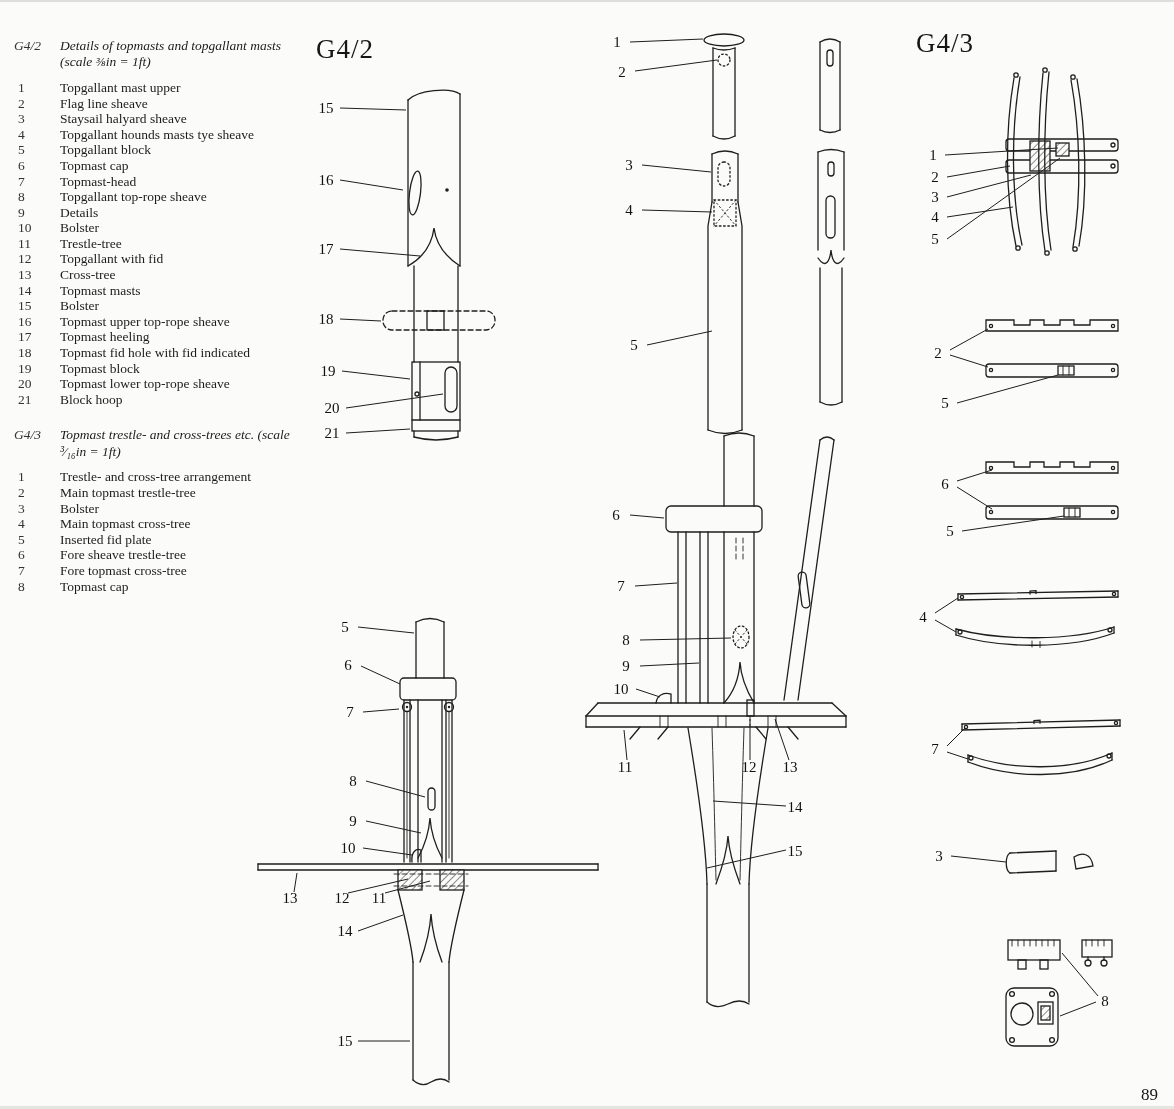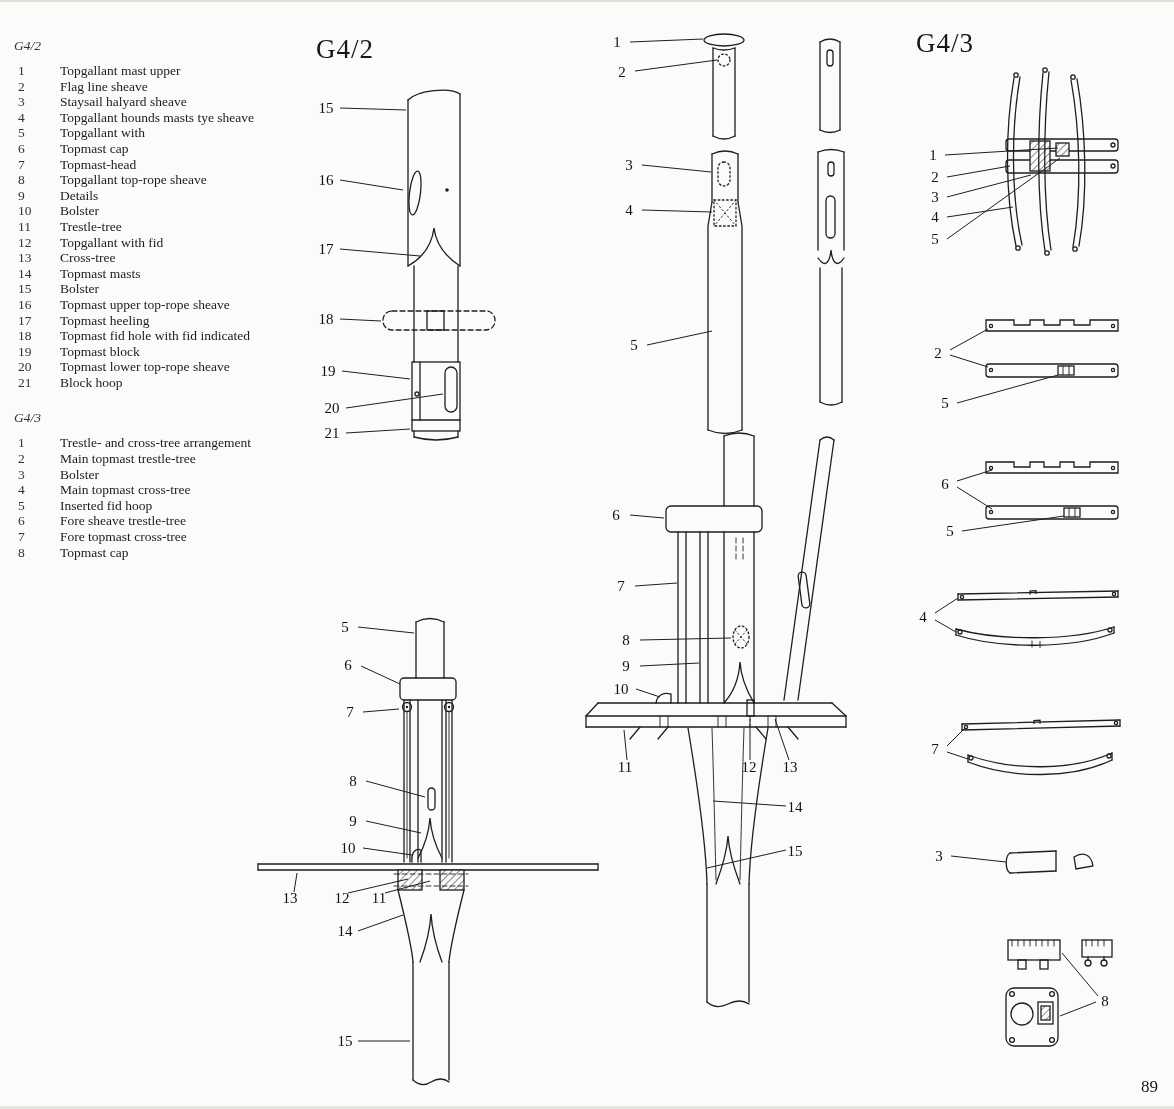--- a/index.html
+++ b/index.html
@@ -32,21 +32,21 @@
   .legend-head { display:flex; margin-bottom:9px; }
   .legend-head .code { flex:0 0 46px; font-style:italic; font-size:13.5px; color:#333; }
   .legend-head .ttl { font-style:italic; font-size:13.5px; line-height:1.22; width:238px; }
   .legend-rows { margin-bottom:20px; }
   .legend-row { display:flex; font-size:13.5px; line-height:15.6px; }
   .legend-row .num { flex:0 0 46px; padding-left:4px; color:#333; }
 
   .fig-heading { position:absolute; font-size:27px; letter-spacing:1px; color:#161616; }
   .fig-heading.g42 { left:316px; top:34px; }
   .fig-heading.g43 { left:916px; top:28px; }
-  .page-number { position:absolute; right:16px; bottom:12px; font-size:17px; color:#161616; }
+  .page-number { position:absolute; right:16px; bottom:4px; font-size:17px; color:#161616; }
 </style>
 </head>
 <body>
 
 <div class="page">
 
   <svg class="art" viewBox="0 0 1174 1109">
     <defs>
       <pattern id="hatchp" width="5" height="5" patternUnits="userSpaceOnUse" patternTransform="rotate(45)">
         <rect width="5" height="5" fill="#fbfbf9"></rect>
@@ -411,20 +411,21 @@
     <g>
       <text class="callout" x="1105" y="1006" text-anchor="middle">8</text>
     </g>
   </svg>
 
   <div class="legend">
 
     <div>
       <div class="legend-head">
         <span class="code">G4/2</span>
+        <span class="ttl"><em>Details of topmasts and topgallant masts</em> <em>(scale ⅜in = 1ft)</em></span>
       </div>
       <div class="legend-rows">
 
           <div class="legend-row">
             <span class="num">1</span>
             <span class="lbl">Topgallant mast upper</span>
           </div>
 
           <div class="legend-row">
             <span class="num">2</span>
@@ -436,21 +437,21 @@
             <span class="lbl">Staysail halyard sheave</span>
           </div>
 
           <div class="legend-row">
             <span class="num">4</span>
             <span class="lbl">Topgallant hounds masts tye sheave</span>
           </div>
 
           <div class="legend-row">
             <span class="num">5</span>
-            <span class="lbl">Topgallant with</span>
+            <span class="lbl">Topgallant block</span>
           </div>
 
           <div class="legend-row">
             <span class="num">6</span>
             <span class="lbl">Topmast cap</span>
           </div>
 
           <div class="legend-row">
             <span class="num">7</span>
             <span class="lbl">Topmast-head</span>
@@ -524,20 +525,21 @@
           <div class="legend-row">
             <span class="num">21</span>
             <span class="lbl">Block hoop</span>
           </div>
         </div>
     </div>
 
     <div>
       <div class="legend-head">
         <span class="code">G4/3</span>
+        <span class="ttl"><em>Topmast trestle- and cross-trees etc.</em> <em>(scale ³⁄₁₆in = 1ft)</em></span>
       </div>
       <div class="legend-rows">
 
           <div class="legend-row">
             <span class="num">1</span>
             <span class="lbl">Trestle- and cross-tree arrangement</span>
           </div>
 
           <div class="legend-row">
             <span class="num">2</span>
@@ -549,21 +551,21 @@
             <span class="lbl">Bolster</span>
           </div>
 
           <div class="legend-row">
             <span class="num">4</span>
             <span class="lbl">Main topmast cross-tree</span>
           </div>
 
           <div class="legend-row">
             <span class="num">5</span>
-            <span class="lbl">Inserted fid hoop</span>
+            <span class="lbl">Inserted fid plate</span>
           </div>
 
           <div class="legend-row">
             <span class="num">6</span>
             <span class="lbl">Fore sheave trestle-tree</span>
           </div>
 
           <div class="legend-row">
             <span class="num">7</span>
             <span class="lbl">Fore topmast cross-tree</span>

